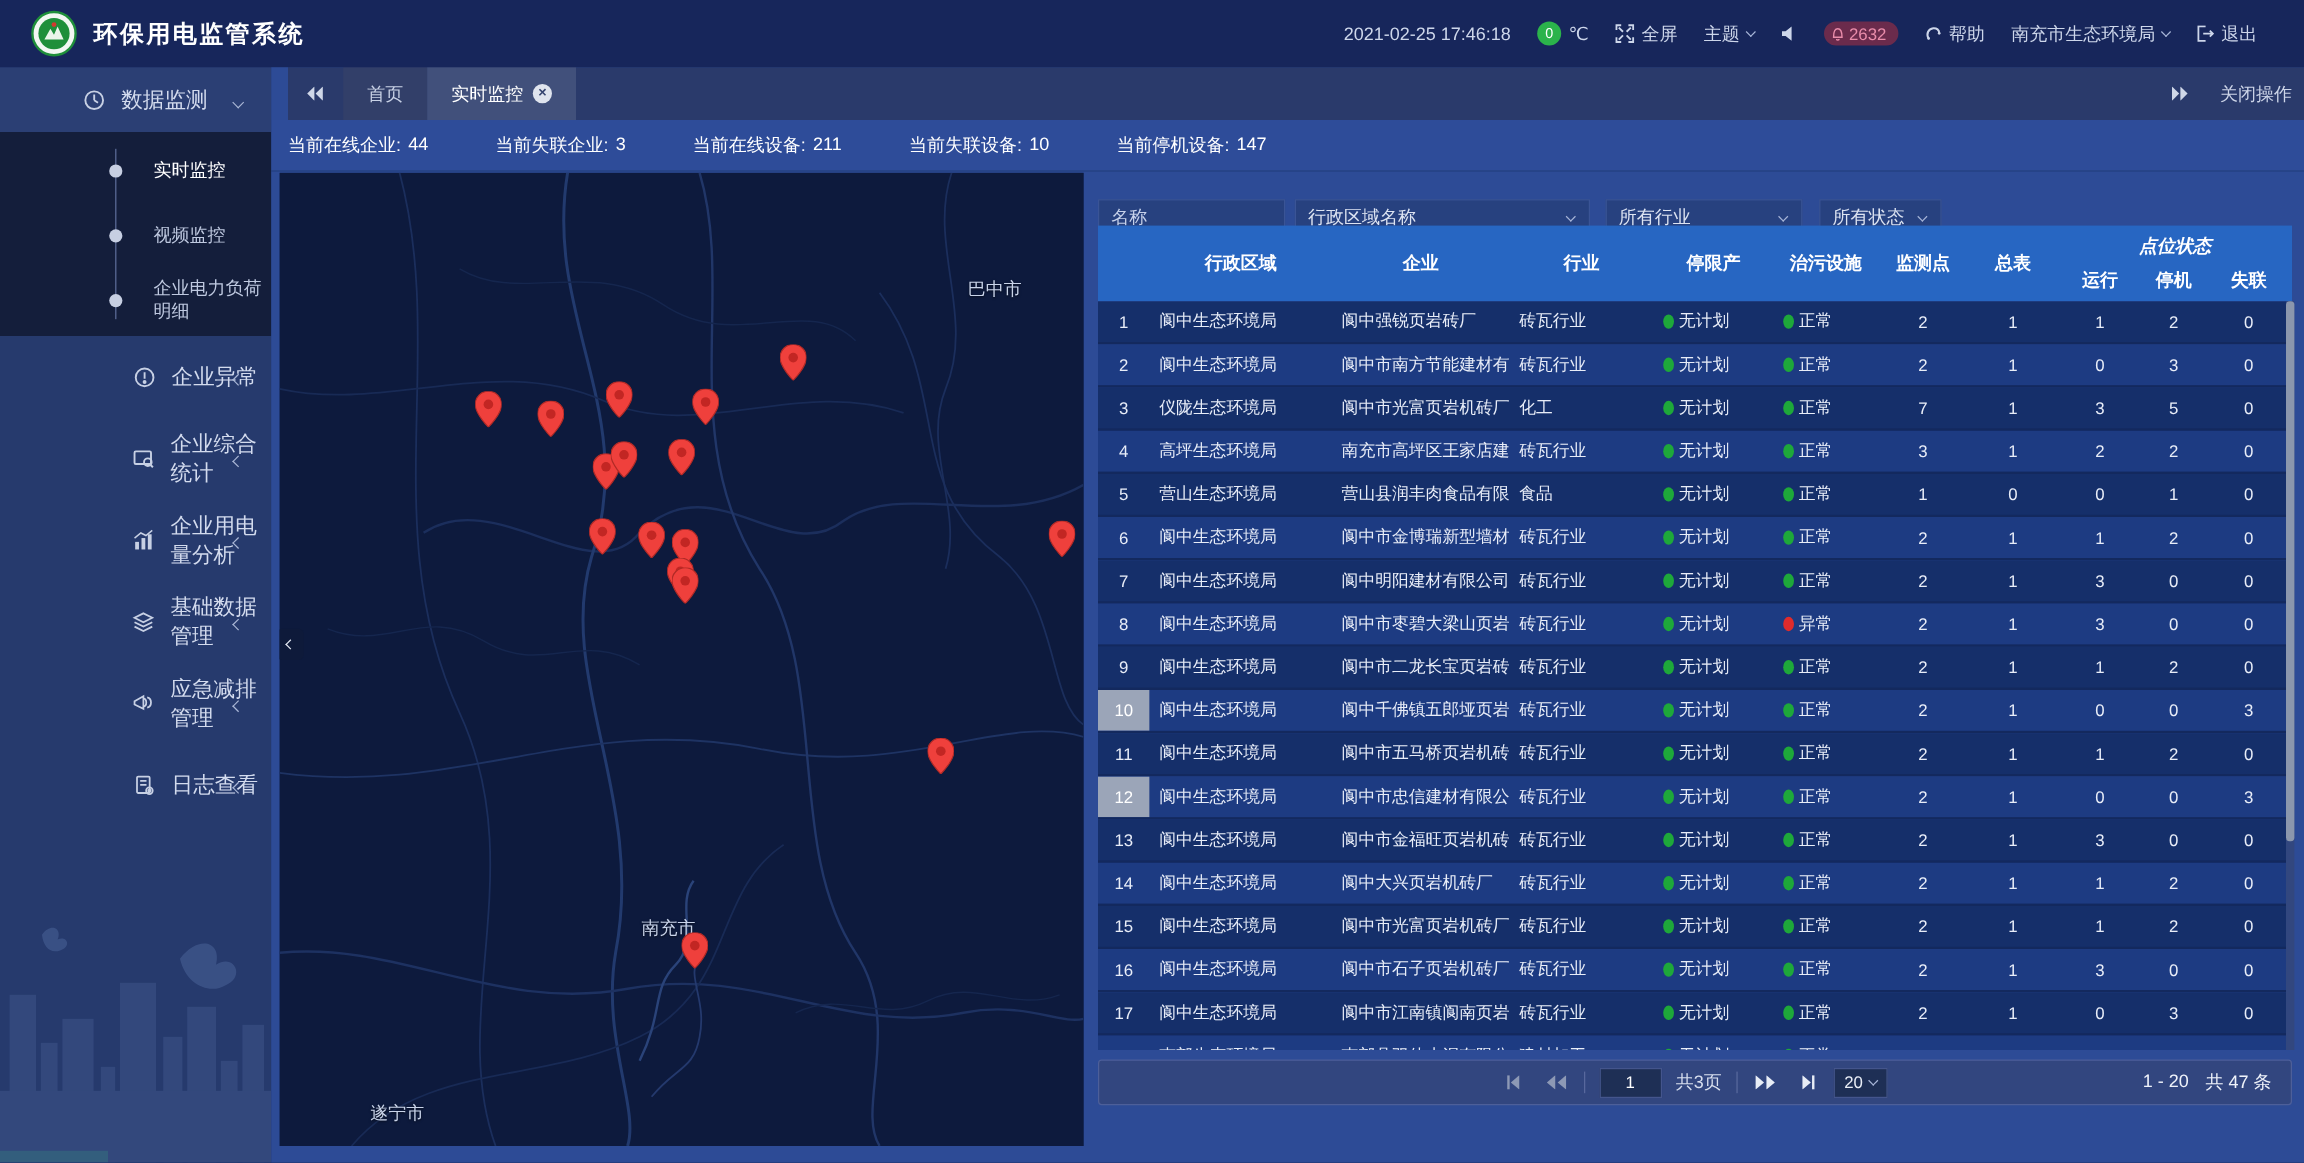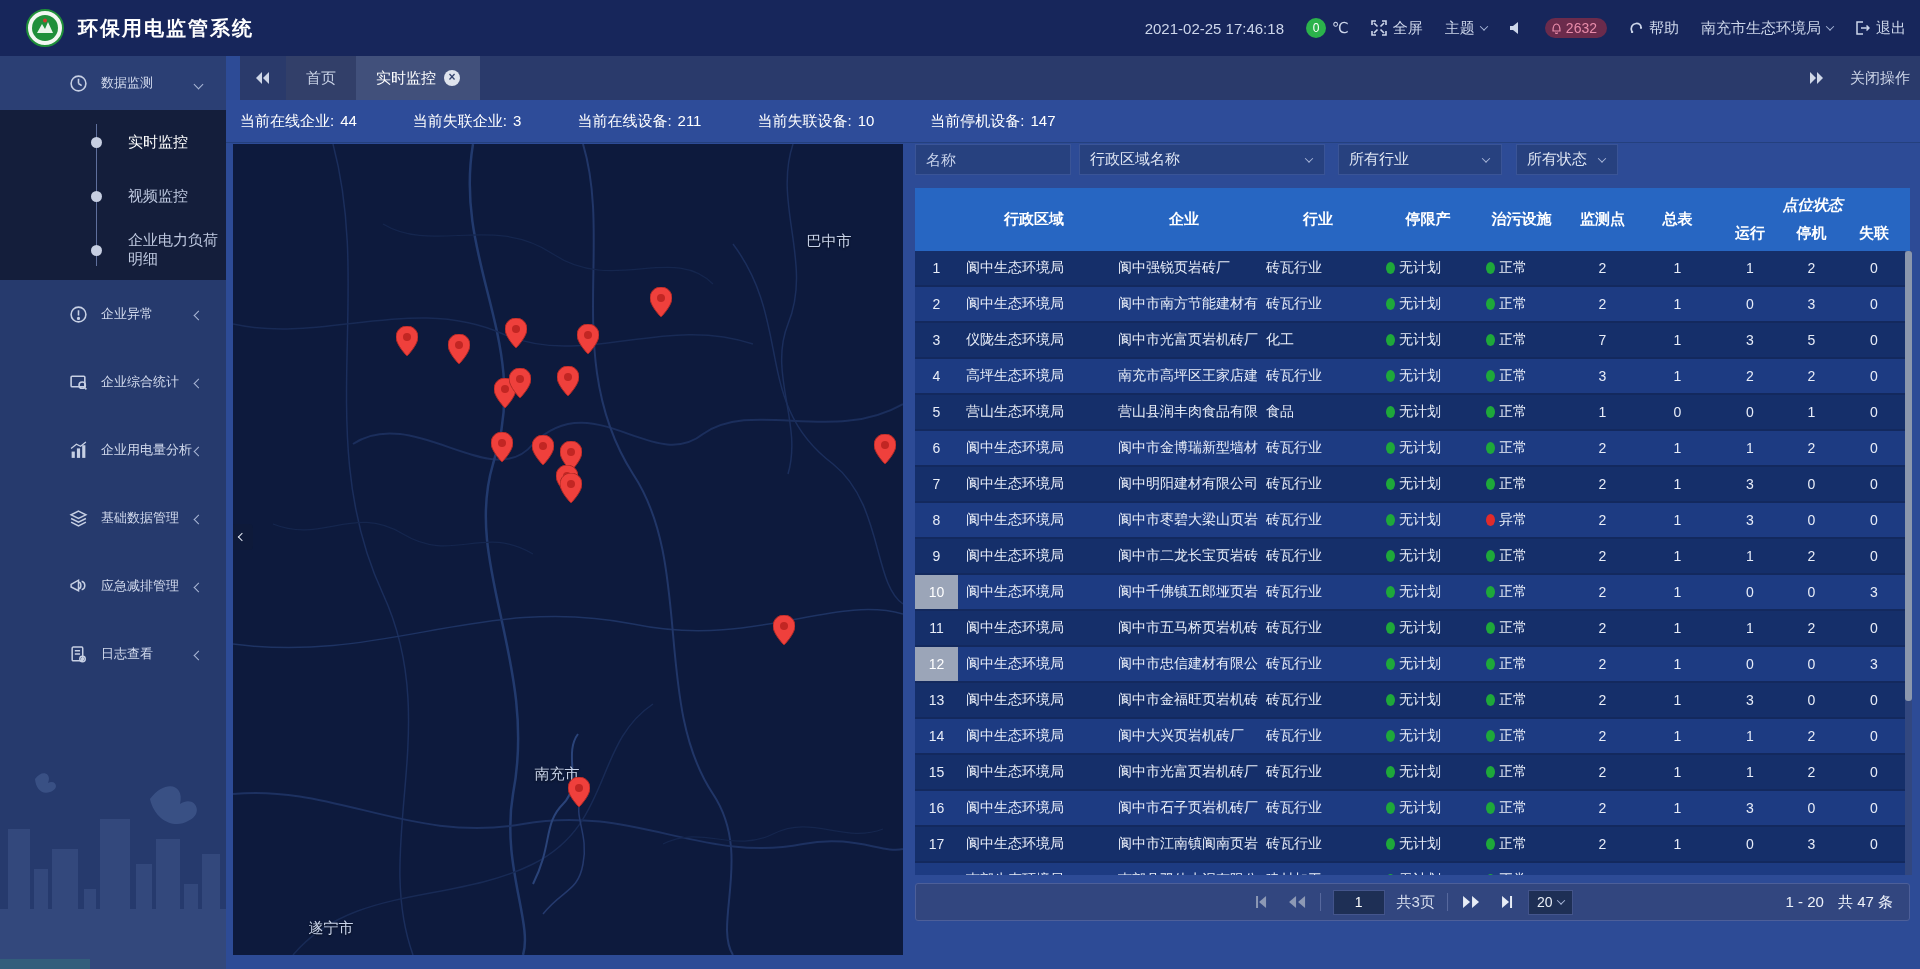--- a/index.html
+++ b/index.html
@@ -5,42 +5,42 @@
   * { margin:0; padding:0; box-sizing:border-box; }
   html,body { width:1920px; height:969px; background:#0c1430; }
   body { font-family:"Liberation Sans","DejaVu Sans",sans-serif; overflow:hidden; }
   .page { position:relative; width:1920px; height:969px; background:#2d4b96; overflow:hidden; }
 
   
   .topbar { position:absolute; left:0; top:0; width:1920px; height:56px; background:#17265b; display:flex; align-items:center; z-index:30; }
   .logo { width:38px; height:38px; margin-left:26px; border-radius:50%; background:#f2f7f2; border:2px solid #1f8f3a; display:flex; align-items:center; justify-content:center; flex:0 0 auto; }
   .logo svg { display:block; }
   .app-title { color:#ffffff; font-size:20px; font-weight:bold; margin-left:14px; letter-spacing:2px; }
-  .topbar-right { margin-left:auto; display:flex; gap:22px; padding-right:14px; color:#cdd6ea; font-size:15px; }
+  .topbar-right { margin-left:auto; display:flex; gap:22px; padding-right:39px; color:#cdd6ea; font-size:15px; }
   .tb-item { display:flex; align-items:center; gap:6px; cursor:default; white-space:nowrap; }
   .temp-badge { width:20px; height:20px; border-radius:50%; background:#2bb34b; color:#fff; font-size:12px; display:flex; align-items:center; justify-content:center; }
   .notice-pill { background:#6b2b4c; border-radius:10px; padding:2px 10px 2px 6px; color:#e98caa; font-size:14px; display:flex; align-items:center; gap:4px; }
   .caret-down { display:inline-block; width:6px; height:6px; border-right:1.5px solid #a8b6d8; border-bottom:1.5px solid #a8b6d8; transform:rotate(45deg) translate(-1px,-1px); }
 
   
   .sidebar { position:absolute; left:0; top:56px; width:226px; height:913px; background:#263a6d; z-index:20; overflow:hidden; }
-  .side-section { position:relative; height:54px; display:flex; align-items:center; color:#d3dbee; font-size:13px; cursor:pointer; }
+  .side-section { position:relative; height:54px; display:flex; align-items:center; color:#d3dbee; font-size:18px; cursor:pointer; }
   .side-section .s-icon { margin-left:68px; width:20px; display:flex; justify-content:center; }
   .side-section .s-label { margin-left:13px; }
   .side-section .s-chev { position:absolute; right:24px; }
   .chev { display:inline-block; width:7px; height:7px; border-right:1.7px solid #aab7d6; border-bottom:1.7px solid #aab7d6; }
   .chev.down { transform:rotate(45deg); }
   .chev.left { transform:rotate(135deg); }
   .side-sub { background:#141e3b; height:170px; position:relative; }
   .side-sub .tl-line { position:absolute; left:96px; top:14px; bottom:14px; width:1px; background:#5f6f9c; }
   .sub-item { position:absolute; left:0; width:100%; height:34px; display:flex; align-items:center; color:#bfc9e0; font-size:15px; cursor:pointer; }
   .sub-item .tl-dot { position:absolute; left:91px; width:11px; height:11px; border-radius:50%; background:#c7cfe2; }
   .sub-item .sub-label { margin-left:128px; }
   .sub-item.active { color:#ffffff; }
-  .side-rest { height:68px; }
+  .side-rest { height:68px;padding-left:42px; }
   .skyline { position:absolute; left:0; bottom:0; width:226px; height:210px; opacity:.55; }
 
   
   .tabbar { position:absolute; left:240px; top:56px; width:1694px; height:44px; background:#2a3a6b; display:flex; align-items:stretch; z-index:10; }
   .tab-nav { width:46px; display:flex; align-items:center; justify-content:center; color:#cfd7e8; cursor:pointer; }
   .tab { display:flex; align-items:center; gap:8px; padding:0 20px; font-size:15px; color:#c9d2e6; cursor:pointer; }
   .tab.home { background:#323f69; }
   .tab.active { background:#41507b; color:#ffffff; }
   .tab-close { width:16px; height:16px; border-radius:50%; background:#dfe4ee; color:#35446f; font-size:12px; line-height:15px; text-align:center; font-weight:bold; }
   .tabbar-right { margin-left:auto; display:flex; align-items:center; gap:26px; padding-right:24px; color:#cdd5e8; font-size:15px; }
@@ -55,21 +55,21 @@
   
   .map { position:absolute; left:7px; top:1px; width:670px; height:811px; background:#0d1a3d; overflow:hidden; cursor:grab; }
   .map svg.roads { position:absolute; left:0; top:0; }
   .city-label { position:absolute; transform:translate(-50%,-50%); color:#c9d4ea; font-size:15px; text-shadow:0 1px 2px rgba(0,0,0,.6); white-space:nowrap; }
   .pin { position:absolute; width:22px; height:30px; }
   .map-toggle { position:absolute; left:-2px; top:380px; width:22px; height:26px; background:#0e1a3a; border-radius:4px; display:flex; align-items:center; justify-content:center; cursor:pointer; z-index:6; }
   .map-toggle .chev { border-color:#e6ebf5; width:6px; height:6px; }
 
   
   .rightpanel { position:absolute; left:689px; top:0; width:995px; height:826px; }
-  .filters { position:absolute; left:0; top:1px; height:31px; display:flex; gap:8px; }
+  .filters { position:absolute; left:0; top:23px; height:31px; display:flex; gap:8px; }
   .f-box { height:31px; background:#27417f; border:1px solid #3a5496; display:flex; align-items:center; padding:0 10px; color:#dde4f2; font-size:15px; position:relative; }
   .f-box .caret-down { position:absolute; right:12px; }
   .f-input { width:156px; }
   .f-input input { width:100%; background:transparent; border:none; outline:none; color:#dde4f2; font-size:15px; font-family:inherit; }
   .f-input input::placeholder { color:#c6d1ea; opacity:1; }
   .f-region { width:246px; }
   .f-industry { width:164px; margin-left:5px; }
   .f-status { width:102px; margin-left:6px; }
 
   

